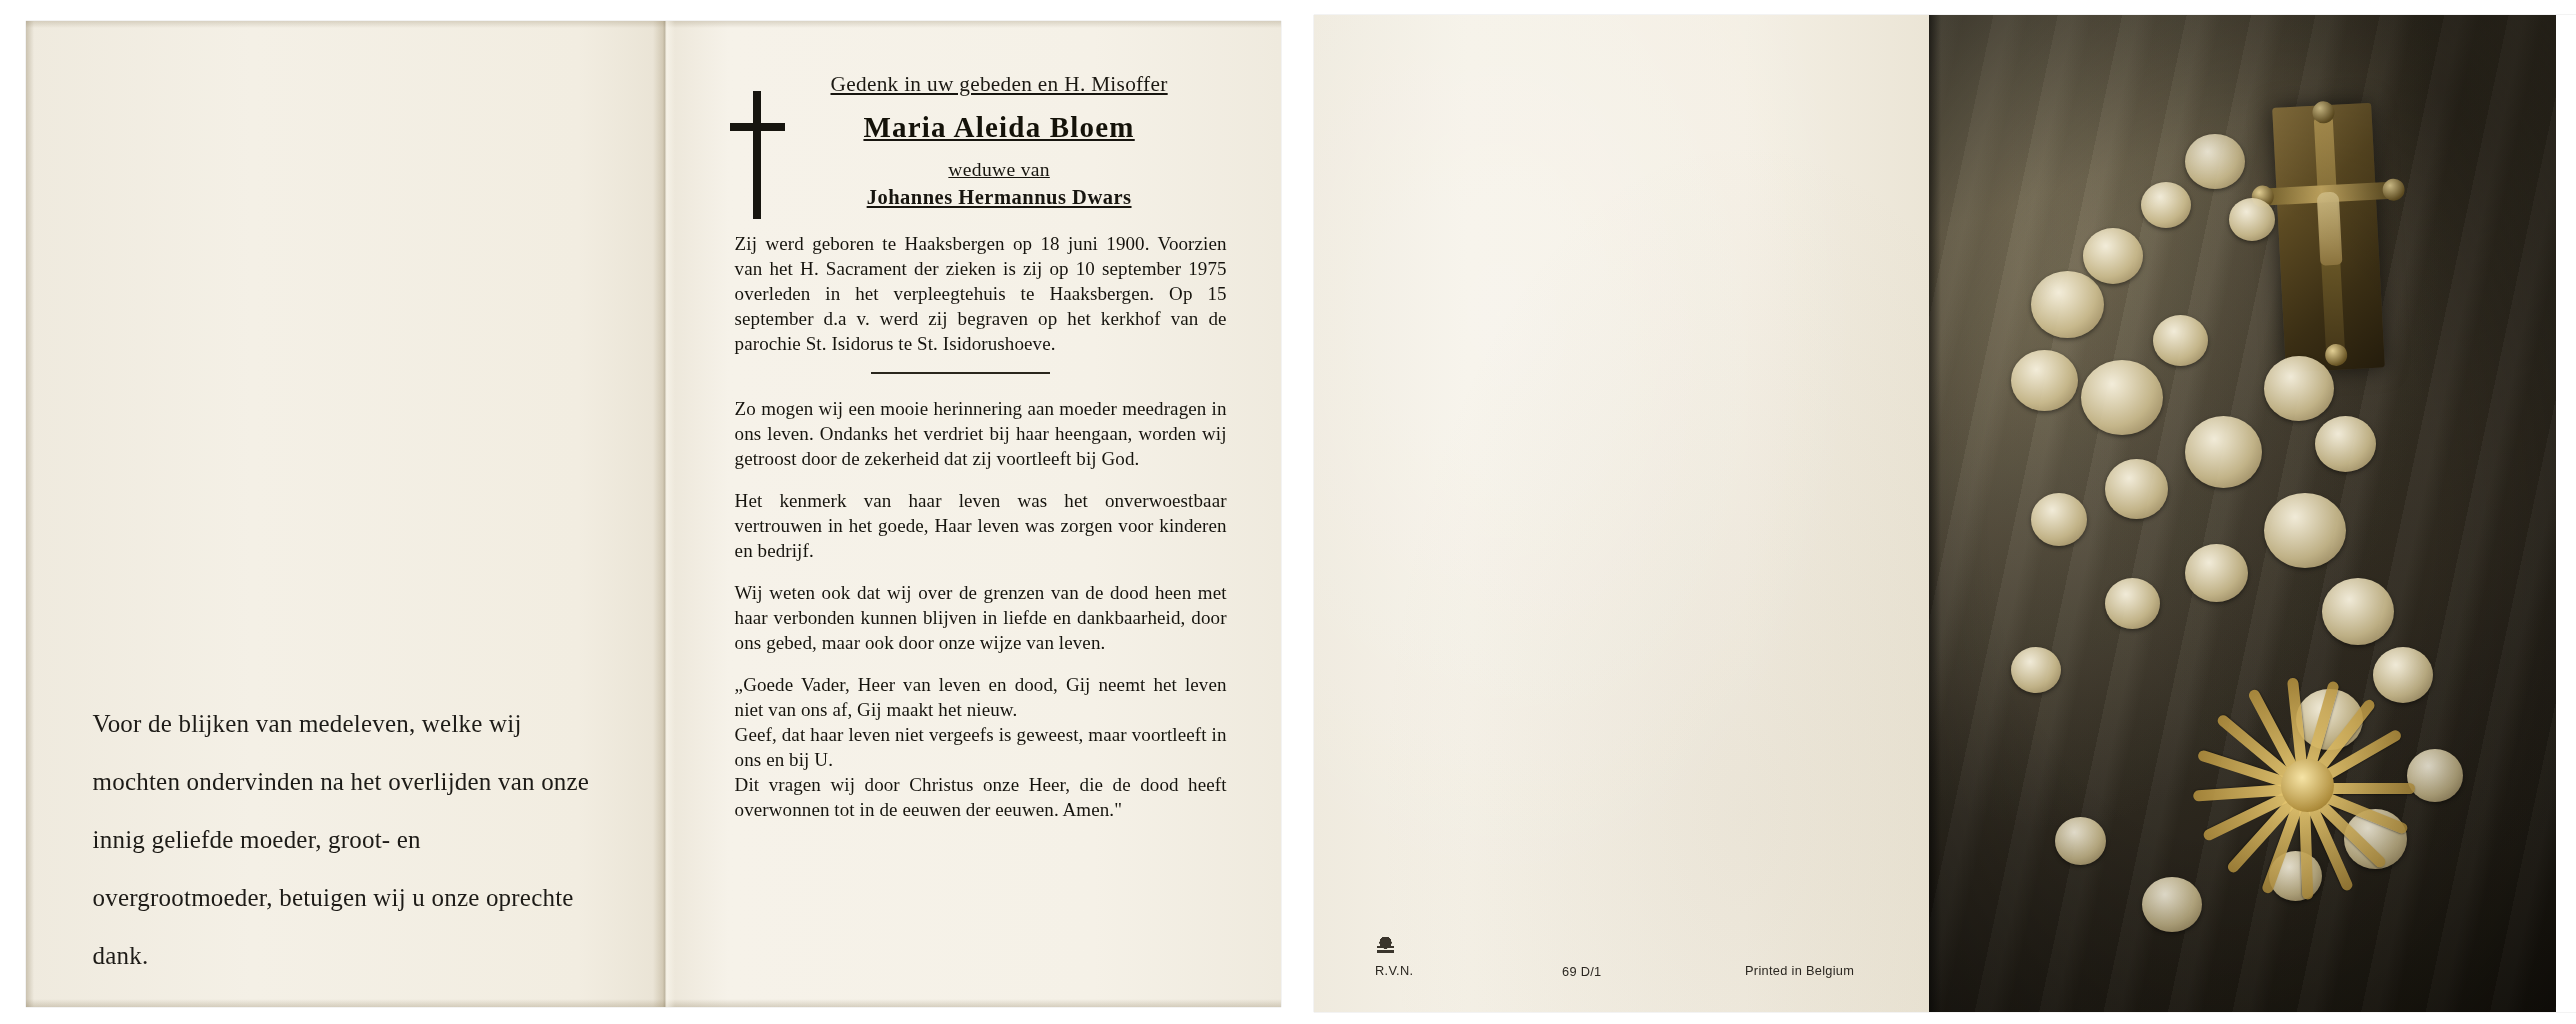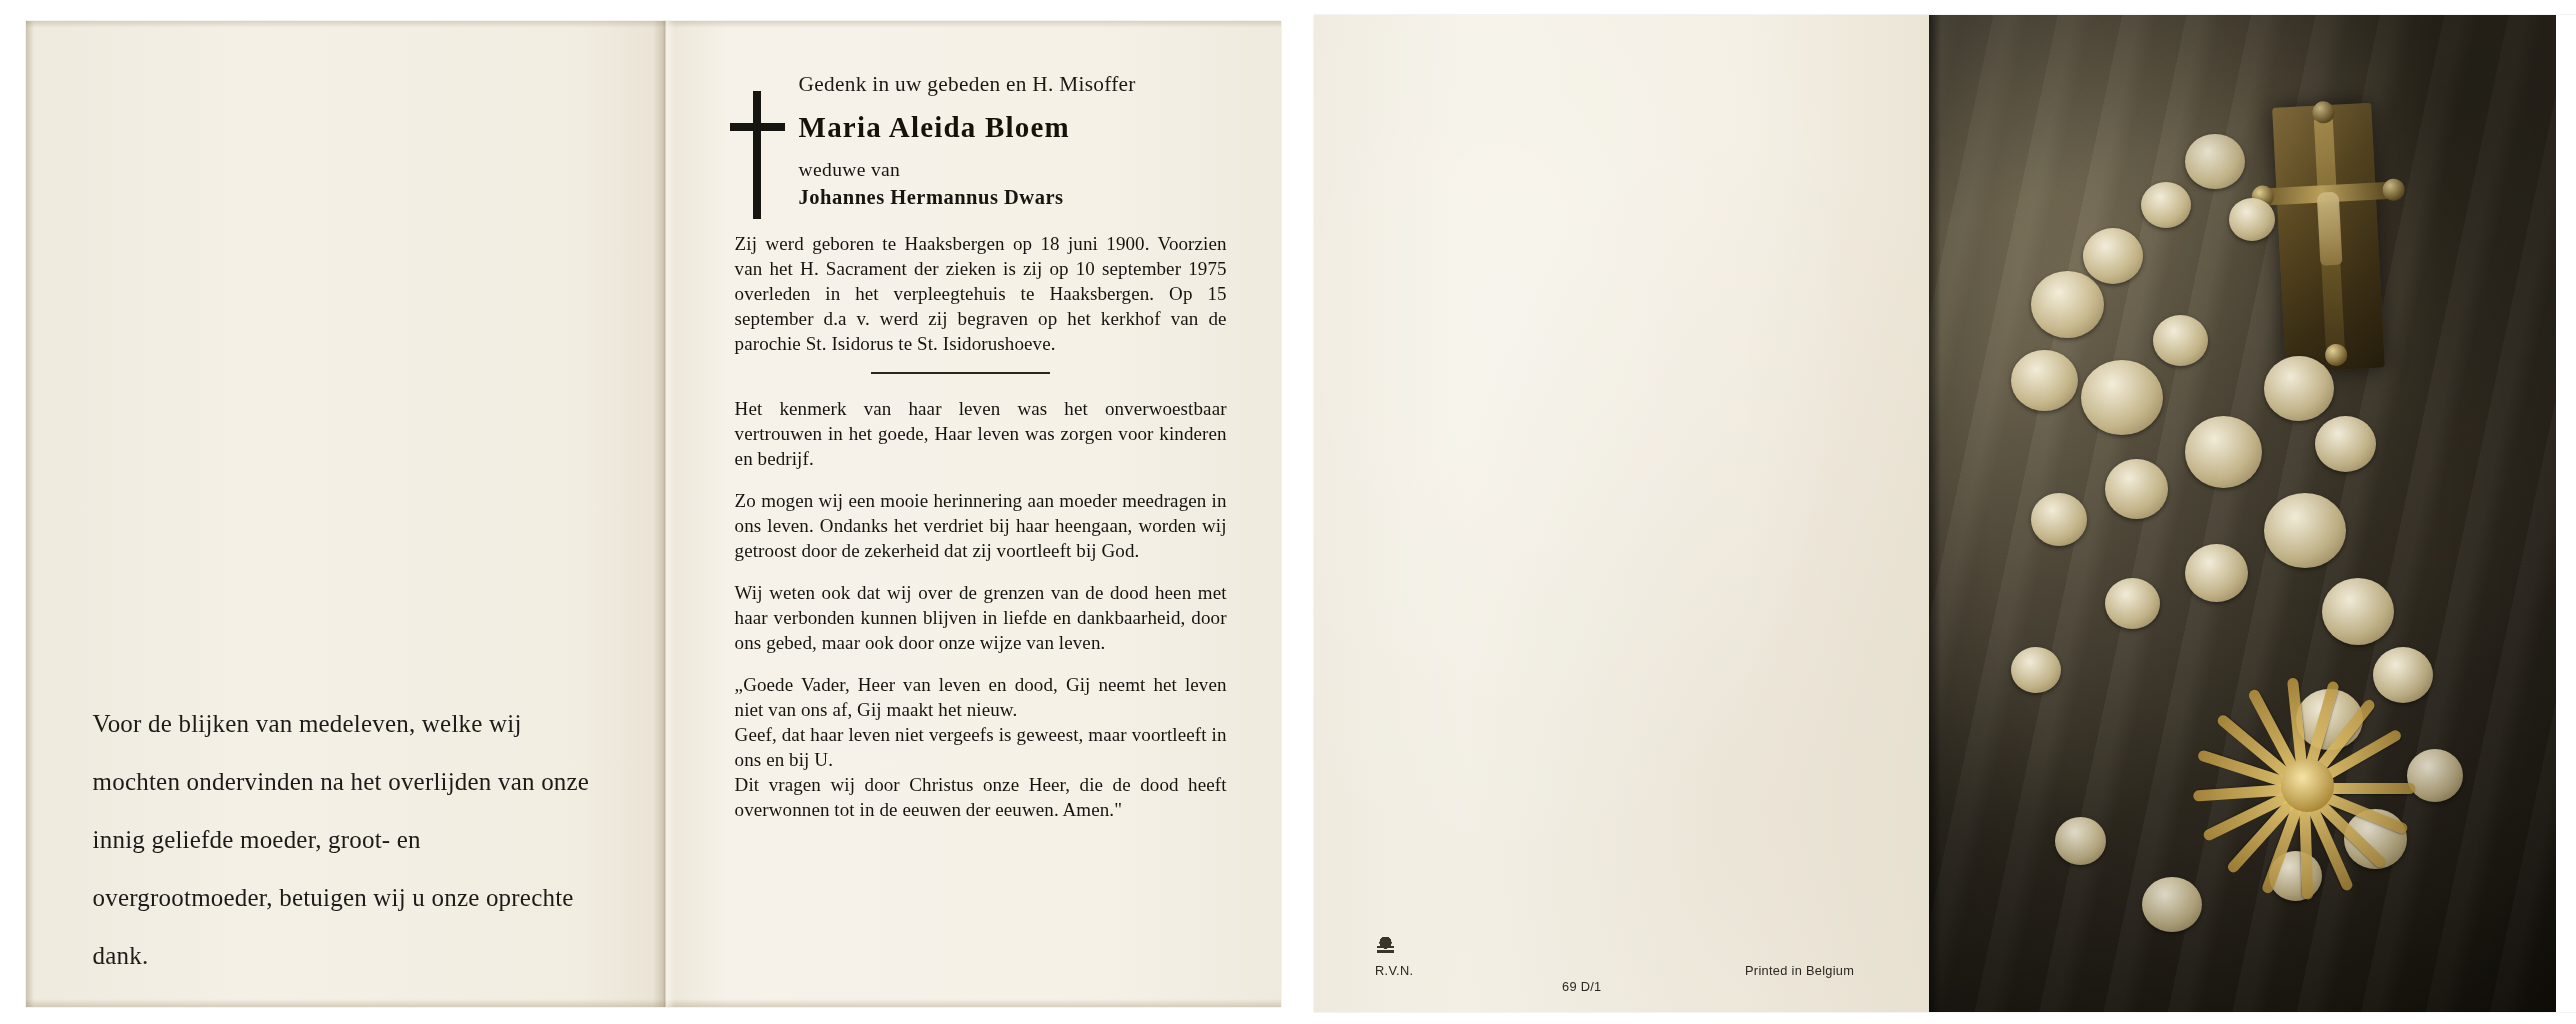--- a/index.html
+++ b/index.html
@@ -103,22 +103,23 @@
     background: #17150f;
   }
   .cross .h {
     position: absolute;
     left: 0; top: 32px;
     width: 55px; height: 7.7px;
     background: #17150f;
   }
   .mem-head {
     margin-left: 82px;
-    text-align: left;
+    text-align: center;
     width: 401px;
+    text-decoration: underline;
   }
   .mem-line-1 {
     font-size: 21.3px;
     letter-spacing: 0.3px;
     color: #1c1913;
     margin-bottom: 13.7px;
   }
   .mem-name {
     font-size: 29px;
     font-weight: bold;
@@ -194,21 +195,21 @@
     left: 0;
     bottom: 29px;
     width: 615px;
     height: 24px;
     font-family: "Liberation Sans", sans-serif;
     font-size: 12.8px;
     color: #2b2721;
     letter-spacing: 0.3px;
   }
   .imprint .rvn { position: absolute; left: 61px; top: 3.4px; }
-  .imprint .code { position: absolute; left: 248px; top: 20px; }
+  .imprint .code { position: absolute; left: 248px; top: 5px; }
   .imprint .printed { position: absolute; left: 431px; top: 3.4px; }
   .printer-mark {
     position: absolute;
     left: 63px;
     top: -22px;
     width: 17px;
     height: 19px;
     background:
       radial-gradient(circle at 50% 30%, #3a352c 0 38%, rgba(0,0,0,0) 39%),
       linear-gradient(180deg, rgba(0,0,0,0) 45%, #3a352c 46%, #3a352c 58%, rgba(0,0,0,0) 59%),
@@ -353,22 +354,22 @@
       <div class="mem-head">
         <div class="mem-line-1">Gedenk in uw gebeden en H. Misoffer</div>
         <div class="mem-name">Maria Aleida Bloem</div>
         <div class="mem-weduwe">weduwe van</div>
         <div class="mem-spouse">Johannes Hermannus Dwars</div>
       </div>
 
       <div class="mem-body">
         <p class="tight">Zij werd geboren te Haaksbergen op 18 juni 1900. Voorzien van het H. Sacrament der zieken is zij op 10 september 1975 overleden in het verpleegtehuis te Haaksbergen. Op 15 september d.a v. werd zij begraven op het kerkhof van de parochie St. Isidorus te St. Isidorushoeve.</p>
         <div class="rule"></div>
+        <p>Zo mogen wij een mooie herinnering aan moeder meedragen in ons leven. Ondanks het verdriet bij haar heengaan, worden wij getroost door de zekerheid dat zij voortleeft bij God.</p>
         <p>Het kenmerk van haar leven was het onverwoestbaar vertrouwen in het goede, Haar leven was zorgen voor kinderen en bedrijf.</p>
-        <p>Zo mogen wij een mooie herinnering aan moeder meedragen in ons leven. Ondanks het verdriet bij haar heengaan, worden wij getroost door de zekerheid dat zij voortleeft bij God.</p>
         <p>Wij weten ook dat wij over de grenzen van de dood heen met haar verbonden kunnen blijven in liefde en dankbaarheid, door ons gebed, maar ook door onze wijze van leven.</p>
         <p class="tight">„Goede Vader, Heer van leven en dood, Gij neemt het leven niet van ons af, Gij maakt het nieuw.</p>
         <p class="tight">Geef, dat haar leven niet vergeefs is geweest, maar voortleeft in ons en bij U.</p>
         <p class="tight">Dit vragen wij door Christus onze Heer, die de dood heeft overwonnen tot in de eeuwen der eeuwen. Amen."</p>
       </div>
     </div>
   </div>
 
   <div class="card-right">
 

